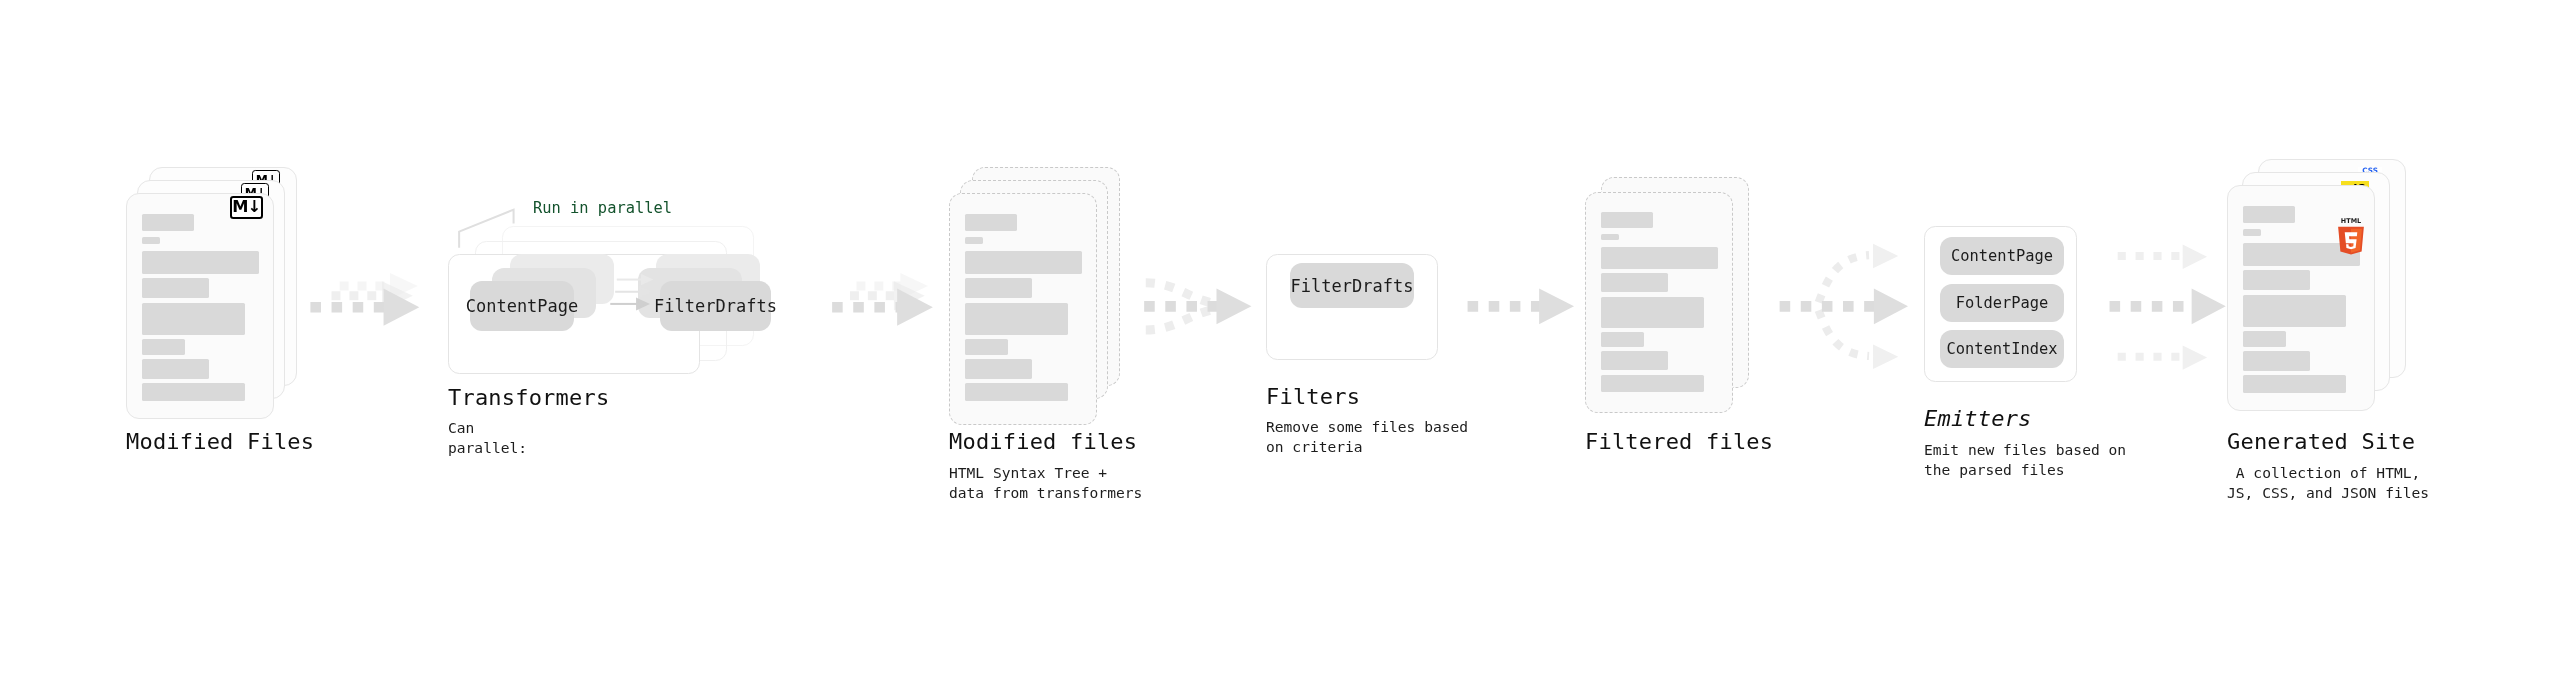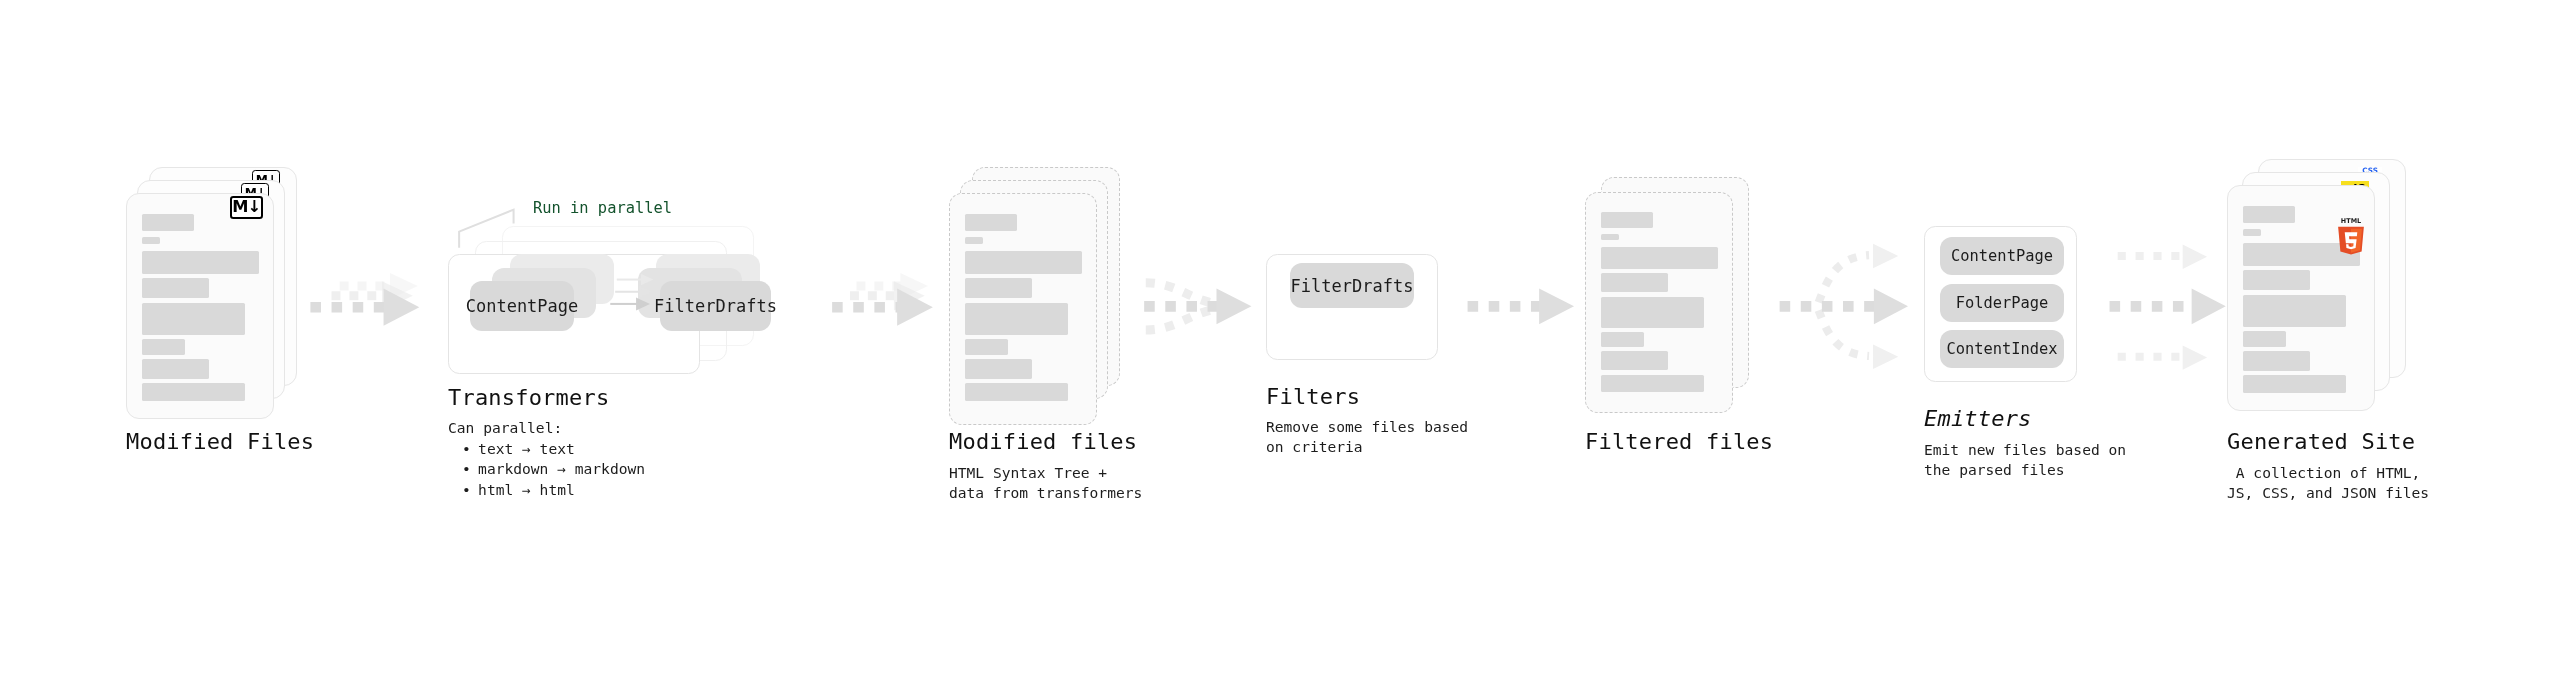--- a/index.html
+++ b/index.html
@@ -215,25 +215,20 @@
       </g>
     </svg>
 
     <div class="chip" style="left:470px; top:281px; width:104px; height:50px;">ContentPage</div>
     <div class="chip" style="left:660px; top:281px; width:111px; height:50px;">FilterDrafts</div>
 
     <div class="title" style="left:448px; top:385px;">Transformers</div>
 
     <div class="bullets" style="left:448px; top:418px;">
       <div class="lead">Can parallel:</div>
-      <ul>
-        <li>text → text</li>
-        <li>markdown → markdown</li>
-        <li>html → html</li>
-      </ul>
     </div>
   </div>
 
   <div class="node">
     <div class="doc-stack" style="left:949px; top:167px; width:171px; height:260px;">
       <div class="doc dashed" style="left:23px; top:0px;  width:148px; height:219px;"></div>
       <div class="doc dashed" style="left:11.4px; top:13px; width:148px; height:219px;"></div>
       <div class="doc dashed" style="left:0px;  top:26px; width:148px; height:232px;">
         <div class="skel" style="left:15.4px; top:20.3px;  width:52px; height:16.3px;"></div>
         <div class="skel" style="left:15.4px; top:43px;  width:18px; height:6.5px;"></div>

